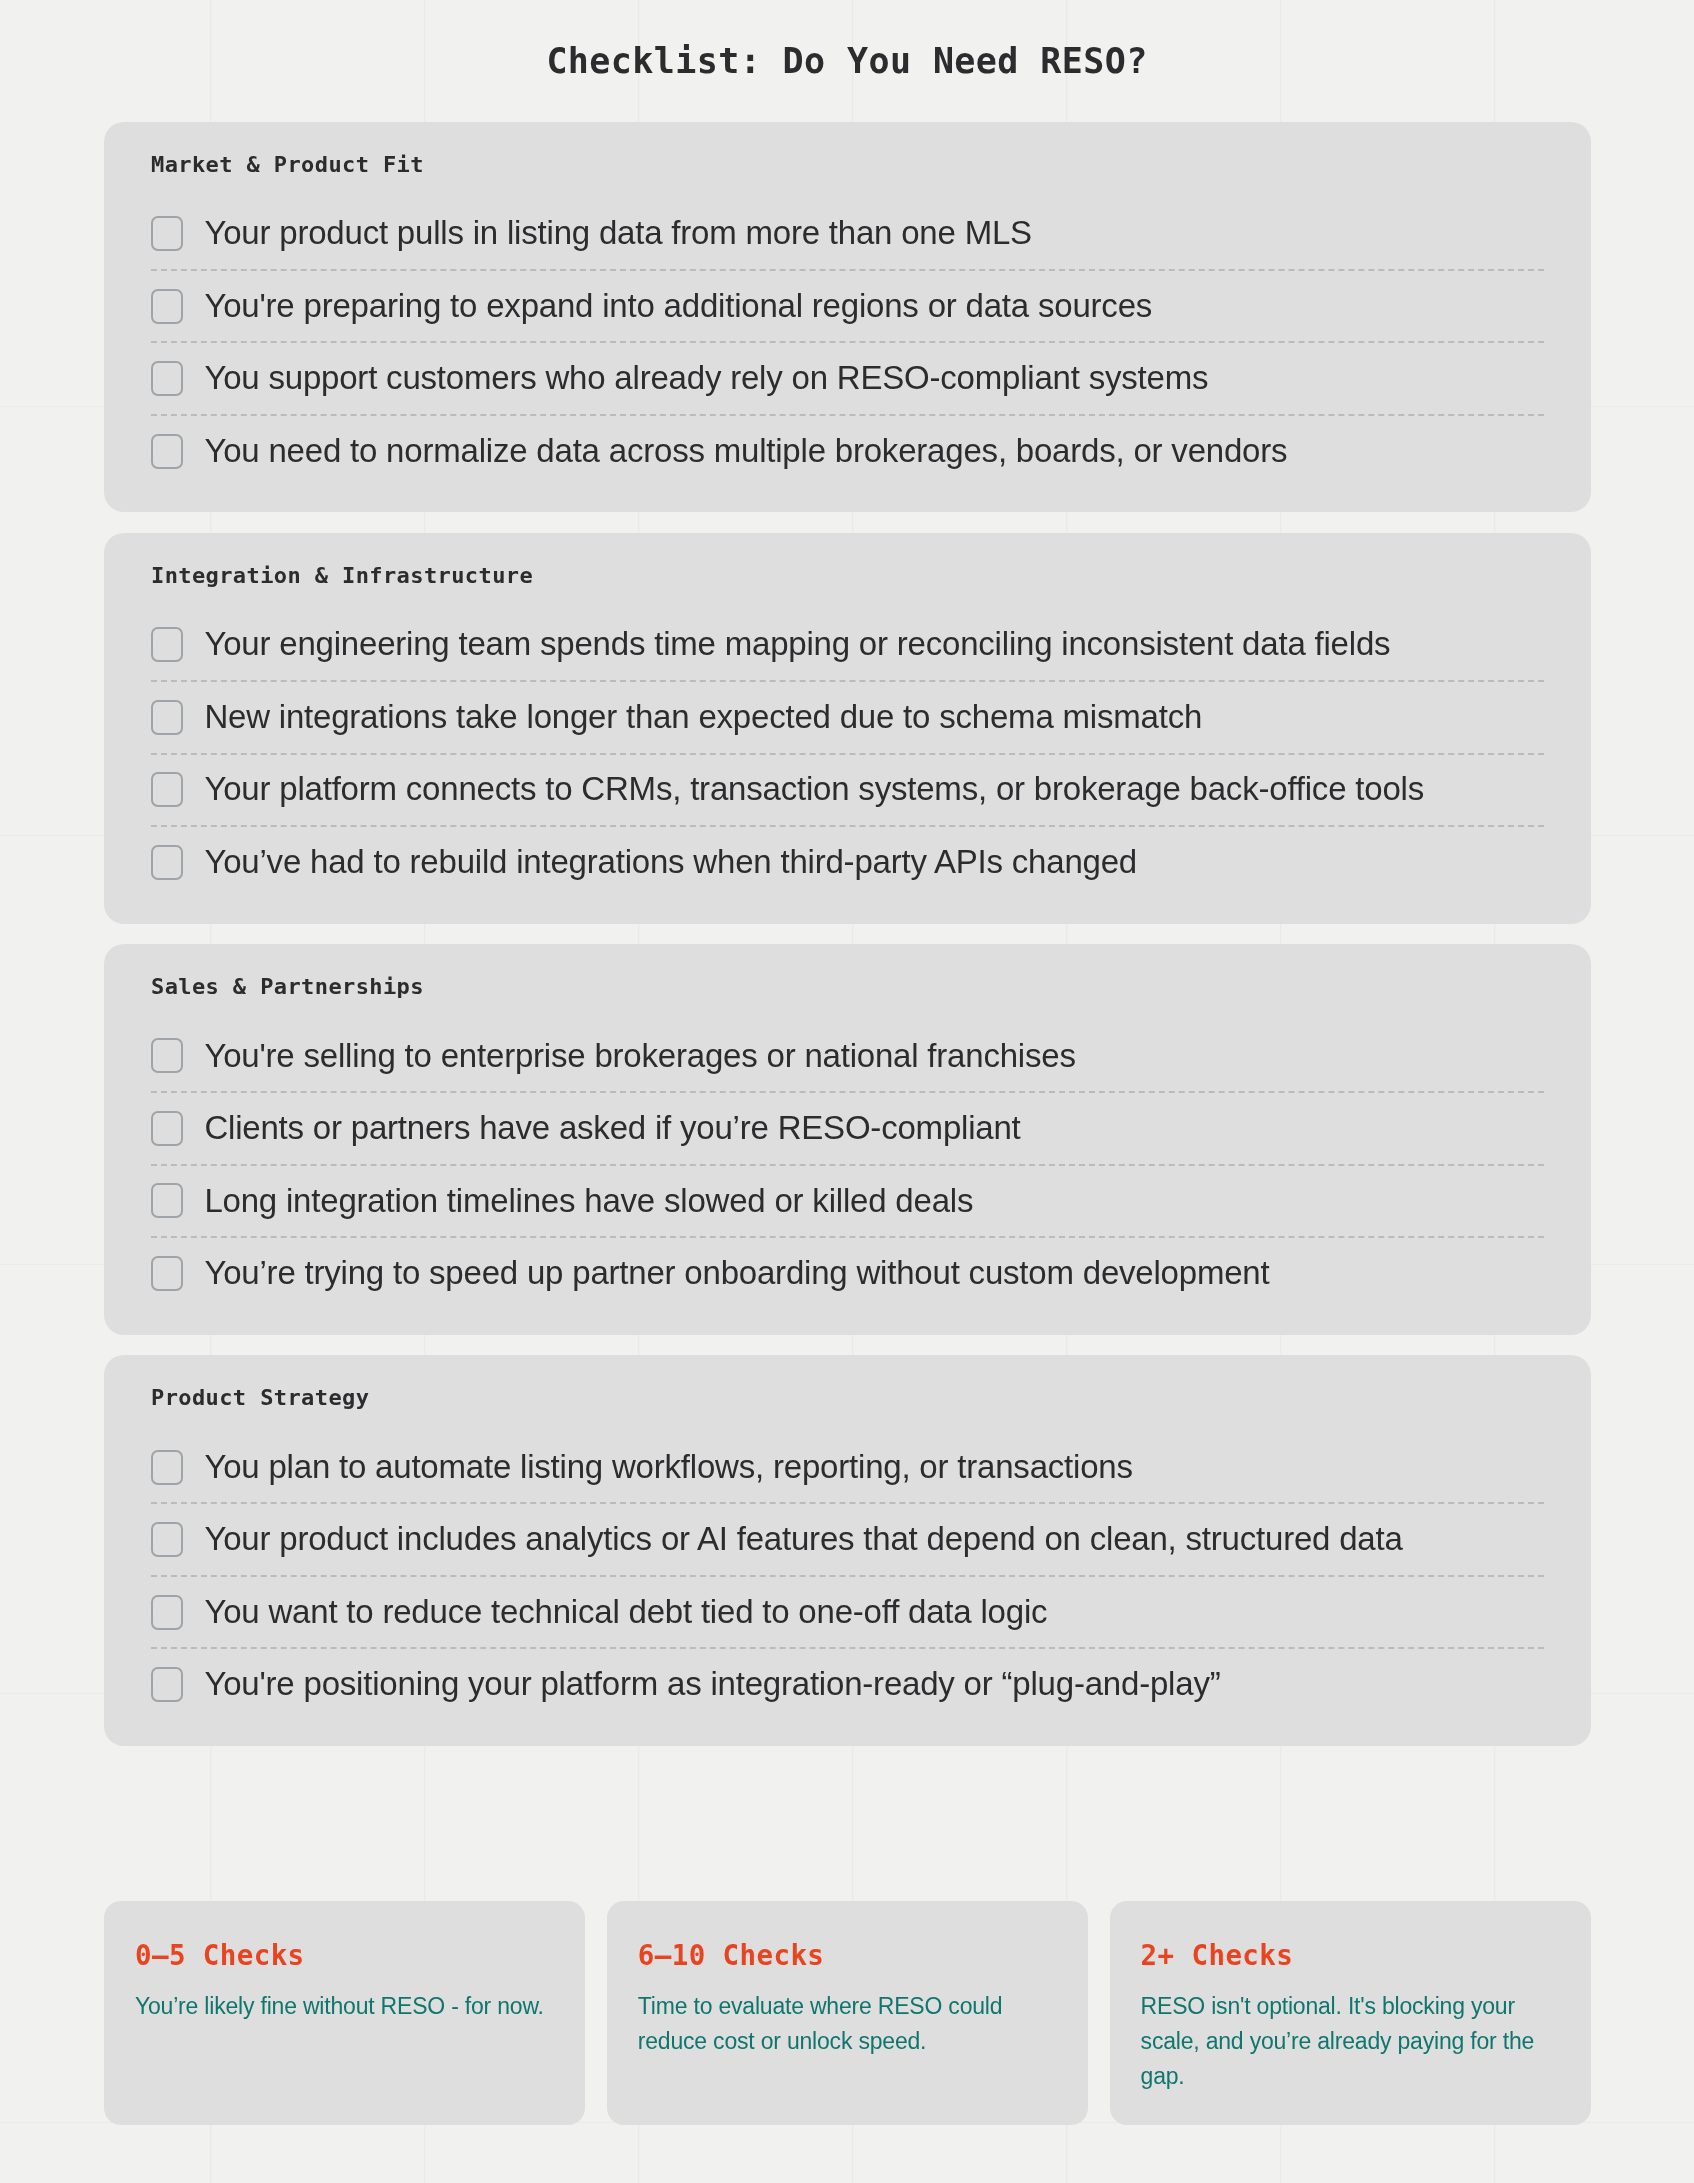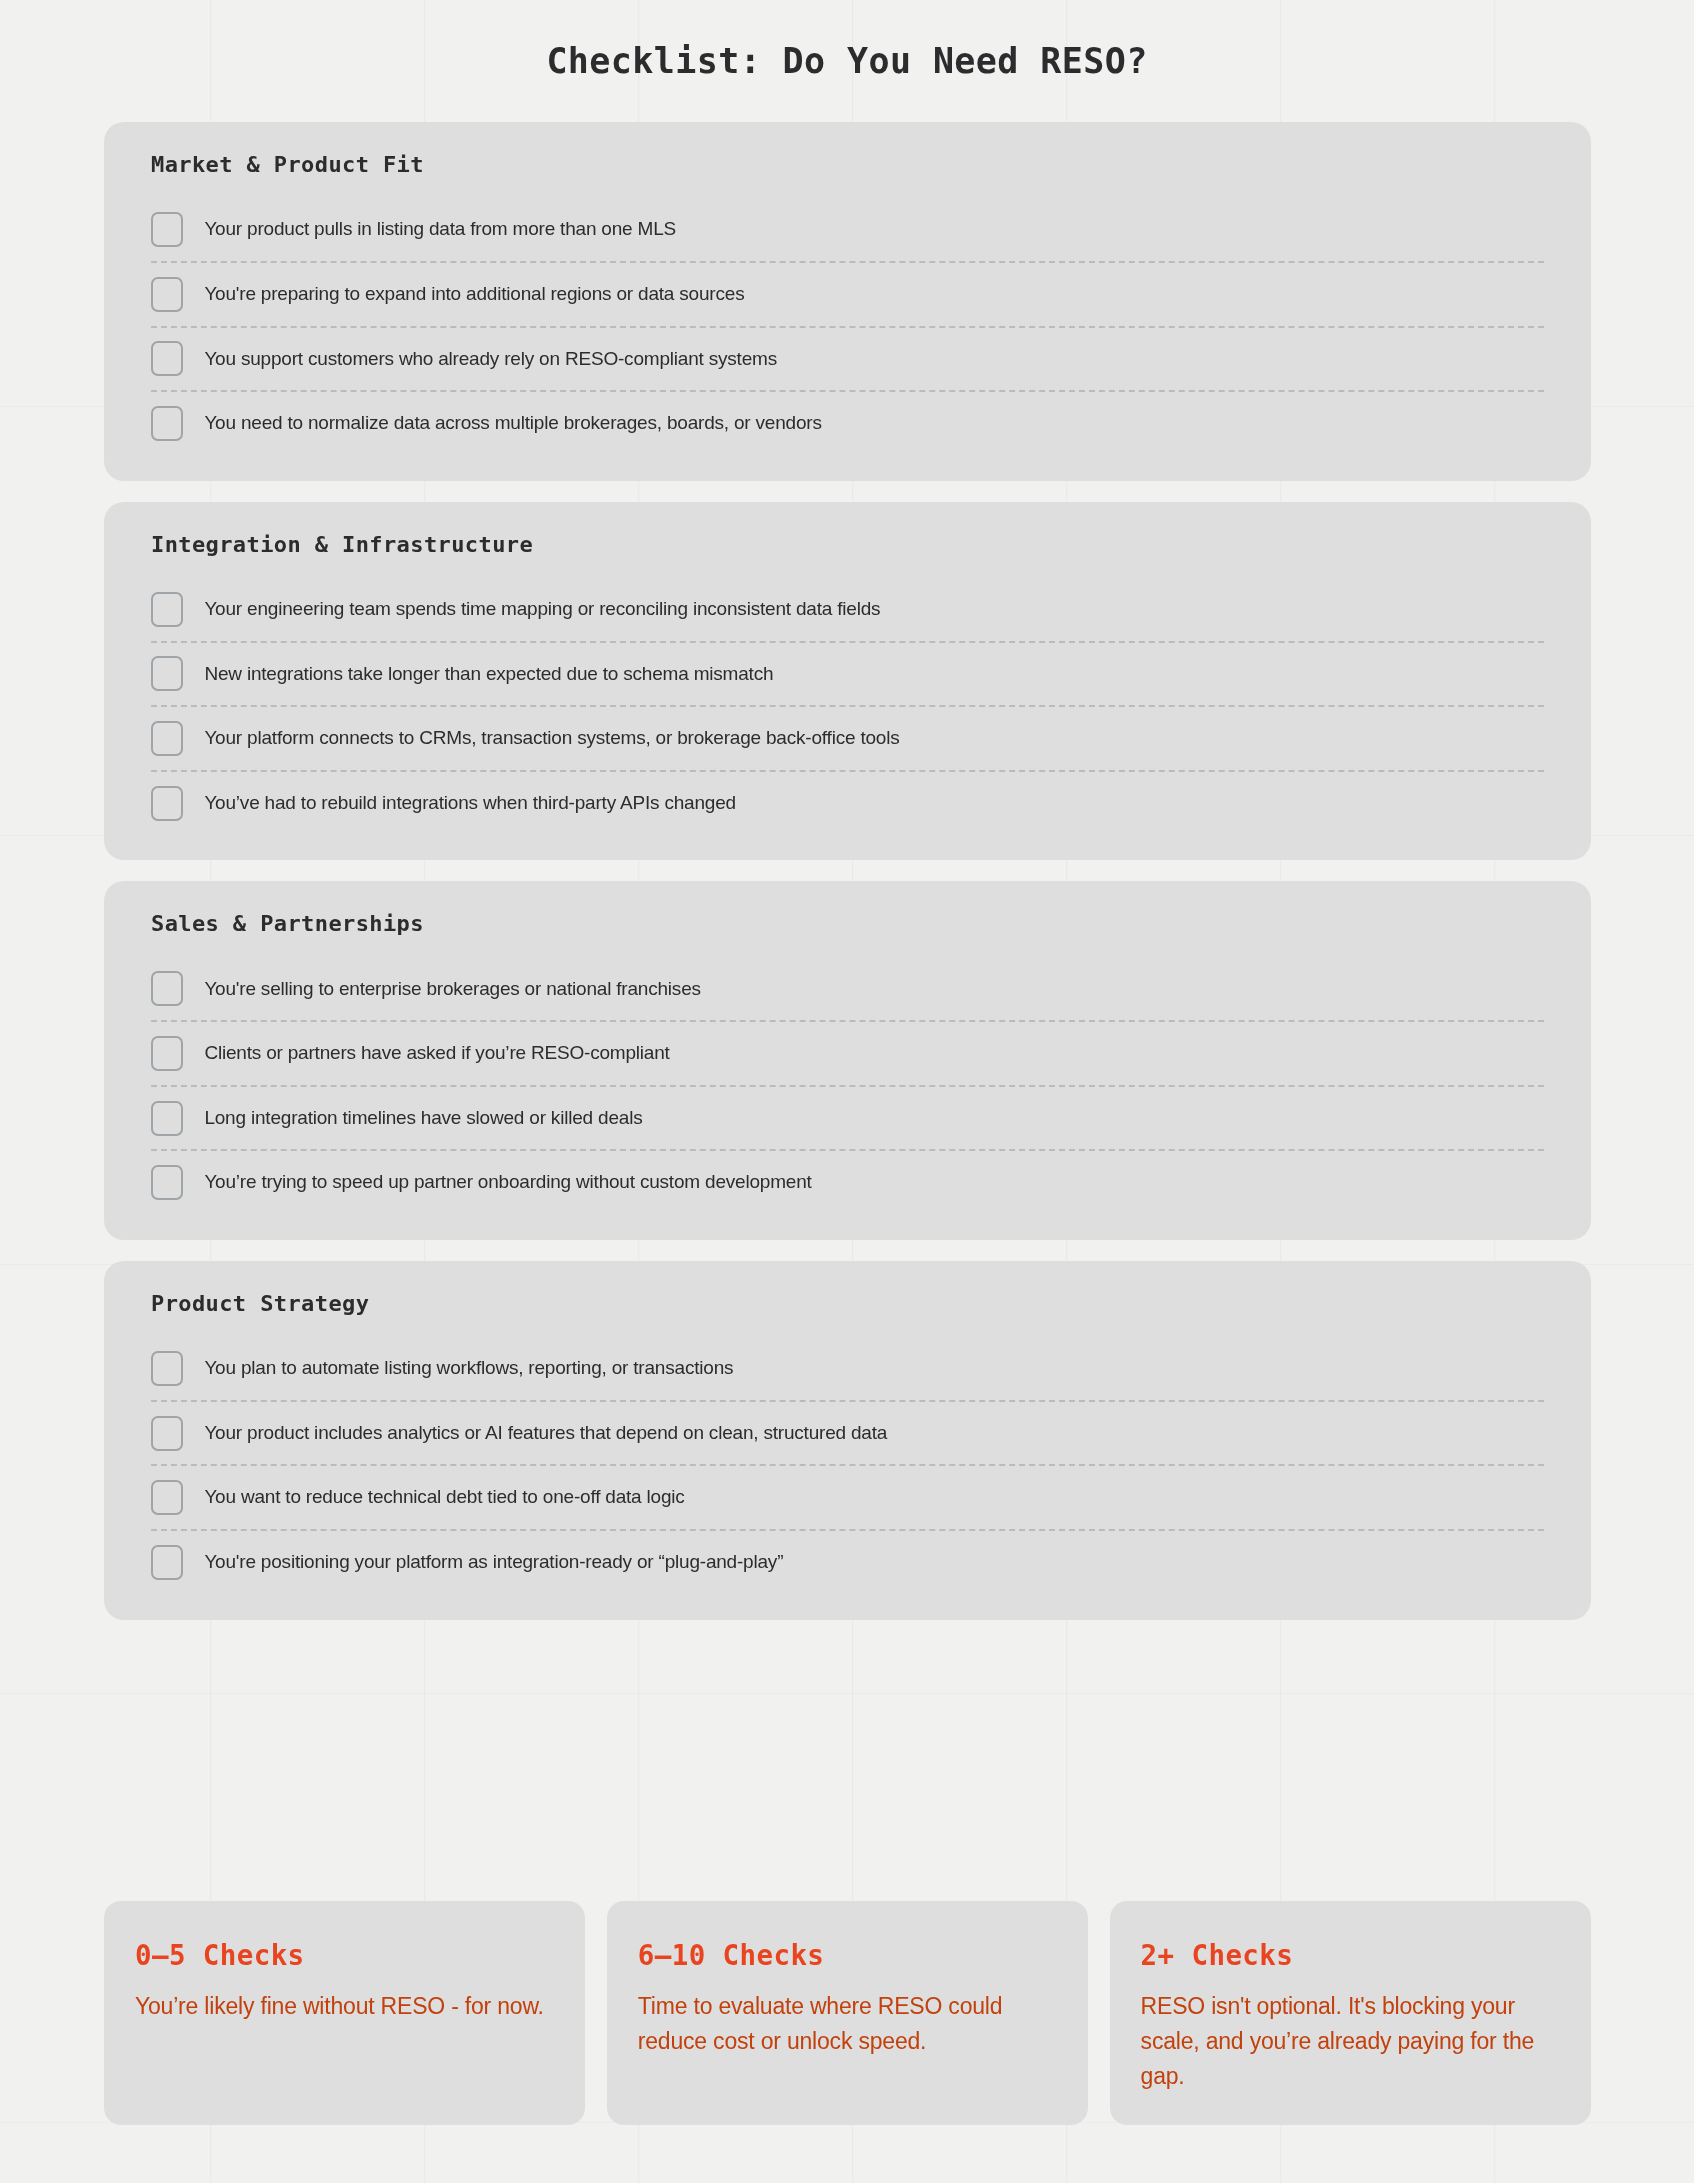--- a/index.html
+++ b/index.html
@@ -83,21 +83,21 @@
     width:32px;
     height:35px;
     border:2.3px solid #9fa4a8;
     border-radius:6.9px;
     background:transparent;
     display:block;
   }
 
   .item-text {
     font-family:"Liberation Sans", sans-serif;
-    font-size:19px;
+    font-size:33px;
     font-weight:400;
     color:#2c2c2e;
     line-height:1.3;
     letter-spacing:-0.2px;
     white-space:nowrap;
   }
 
   
   .results {
     position:absolute;
@@ -123,21 +123,21 @@
     letter-spacing:0.4px;
     color:#e8441f;
     margin-bottom:17px;
     line-height:1.2;
   }
 
   .result-body {
     font-family:"Liberation Sans", sans-serif;
     font-size:23px;
     line-height:1.52;
-    color:#c2410c;
+    color:#0f766e;
     letter-spacing:-0.2px;
   }
 </style>
 </head>
 <body>
 
 <div class="page">
 
   <div class="page-title">Checklist: Do You Need RESO?</div>
 

